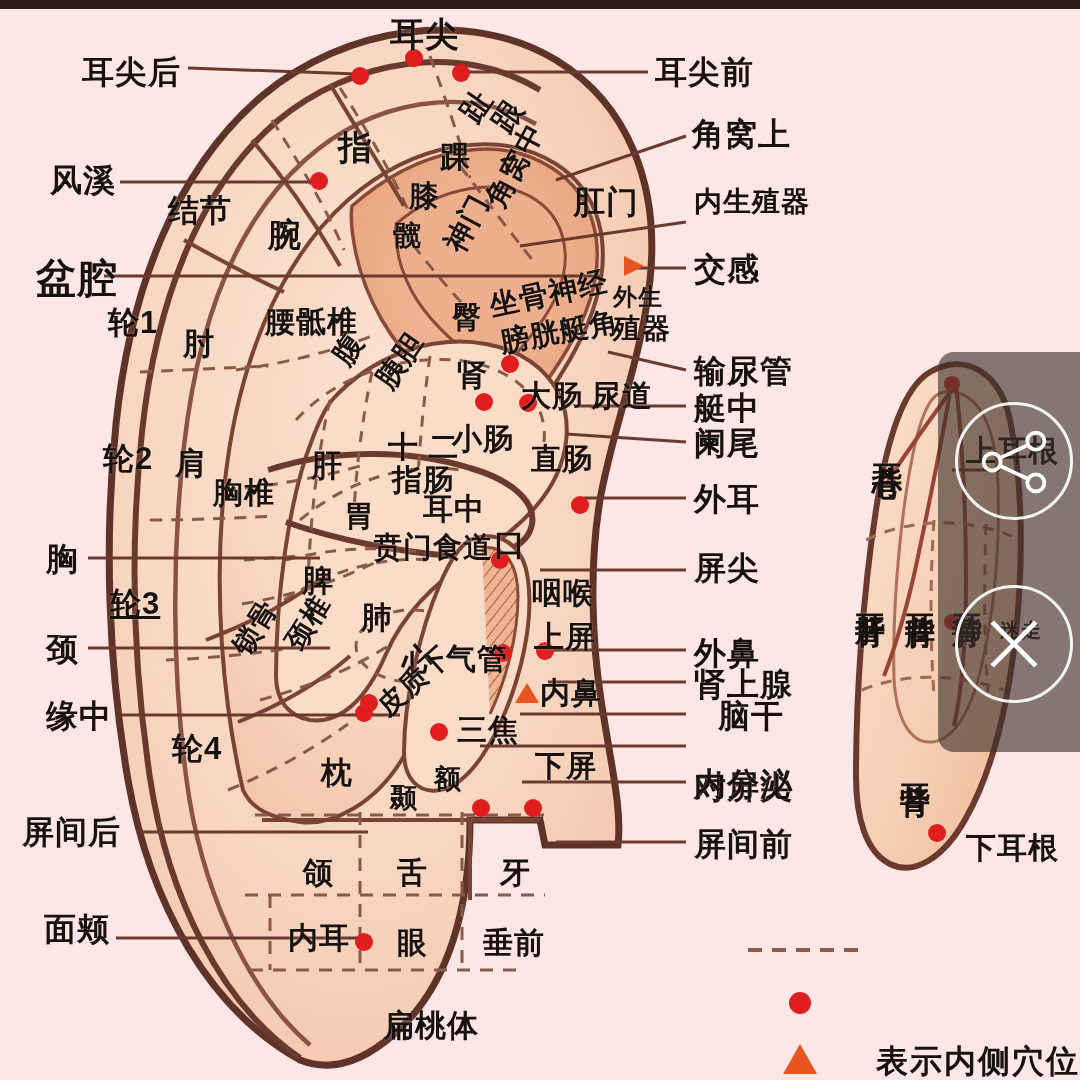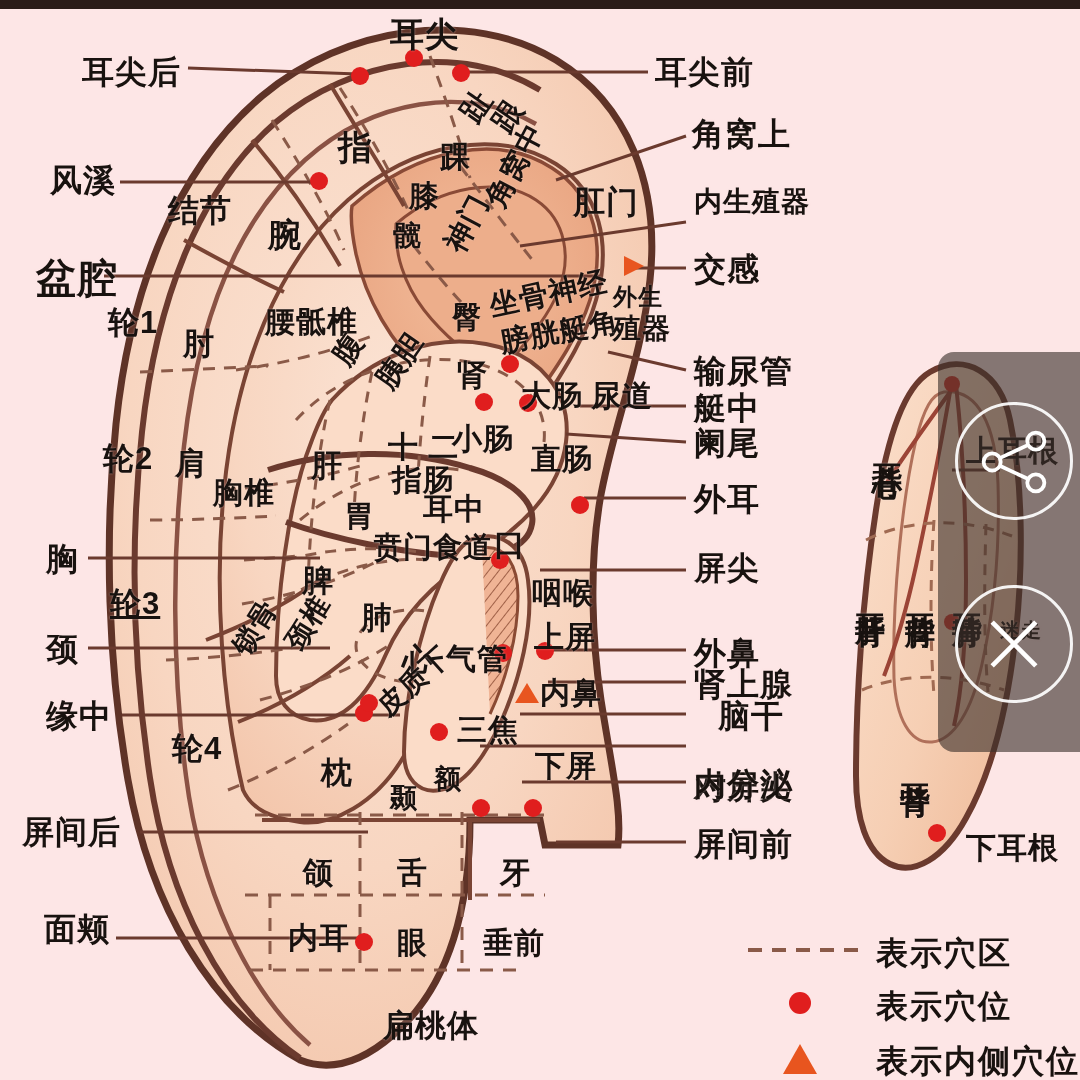--- a/index.html
+++ b/index.html
@@ -398,22 +398,20 @@
       <div class="lbl v" style="left: 905px; top: 590px; font-size: 30px;">耳背脾</div>
       <div class="lbl v" style="left: 952px; top: 590px; font-size: 30px;">耳背肺</div>
       <div class="lbl v" style="left: 900px; top: 760px; font-size: 30px;">耳背肾</div>
       <div class="lbl" style="left: 966px; top: 436px; font-size: 30px;">上耳根</div>
       <div class="lbl" style="left: 1000px; top: 620px; font-size: 20px;">迷走</div>
       <div class="lbl" style="left: 966px; top: 833px; font-size: 30px;">下耳根</div>
     </div>
 
   <div class="lbl s34" id="topLabel" style="left: 390px; top: 18px;">耳尖</div>
 
-  <div class="legend-text" style="left:876px;top:932px;">表示穴区</div>
-  <div class="legend-text" style="left:876px;top:985px;">表示穴位</div>
   <div class="legend-text" style="left:876px;top:1040px;">表示内侧穴位</div>
 
   <div class="overlay" style="left:938px;top:352px;width:160px;height:400px;"></div>
 
   <div class="circbtn" style="left:955px;top:402px;width:118px;height:118px;">
     <svg viewBox="0 0 118 118">
       <circle cx="36" cy="60" r="9" fill="none" stroke="#ffffff" stroke-width="4"></circle>
       <circle cx="82" cy="38" r="9" fill="none" stroke="#ffffff" stroke-width="4"></circle>
       <circle cx="82" cy="82" r="9" fill="none" stroke="#ffffff" stroke-width="4"></circle>
       <line x1="44" y1="56" x2="74" y2="42" stroke="#ffffff" stroke-width="4"></line>

